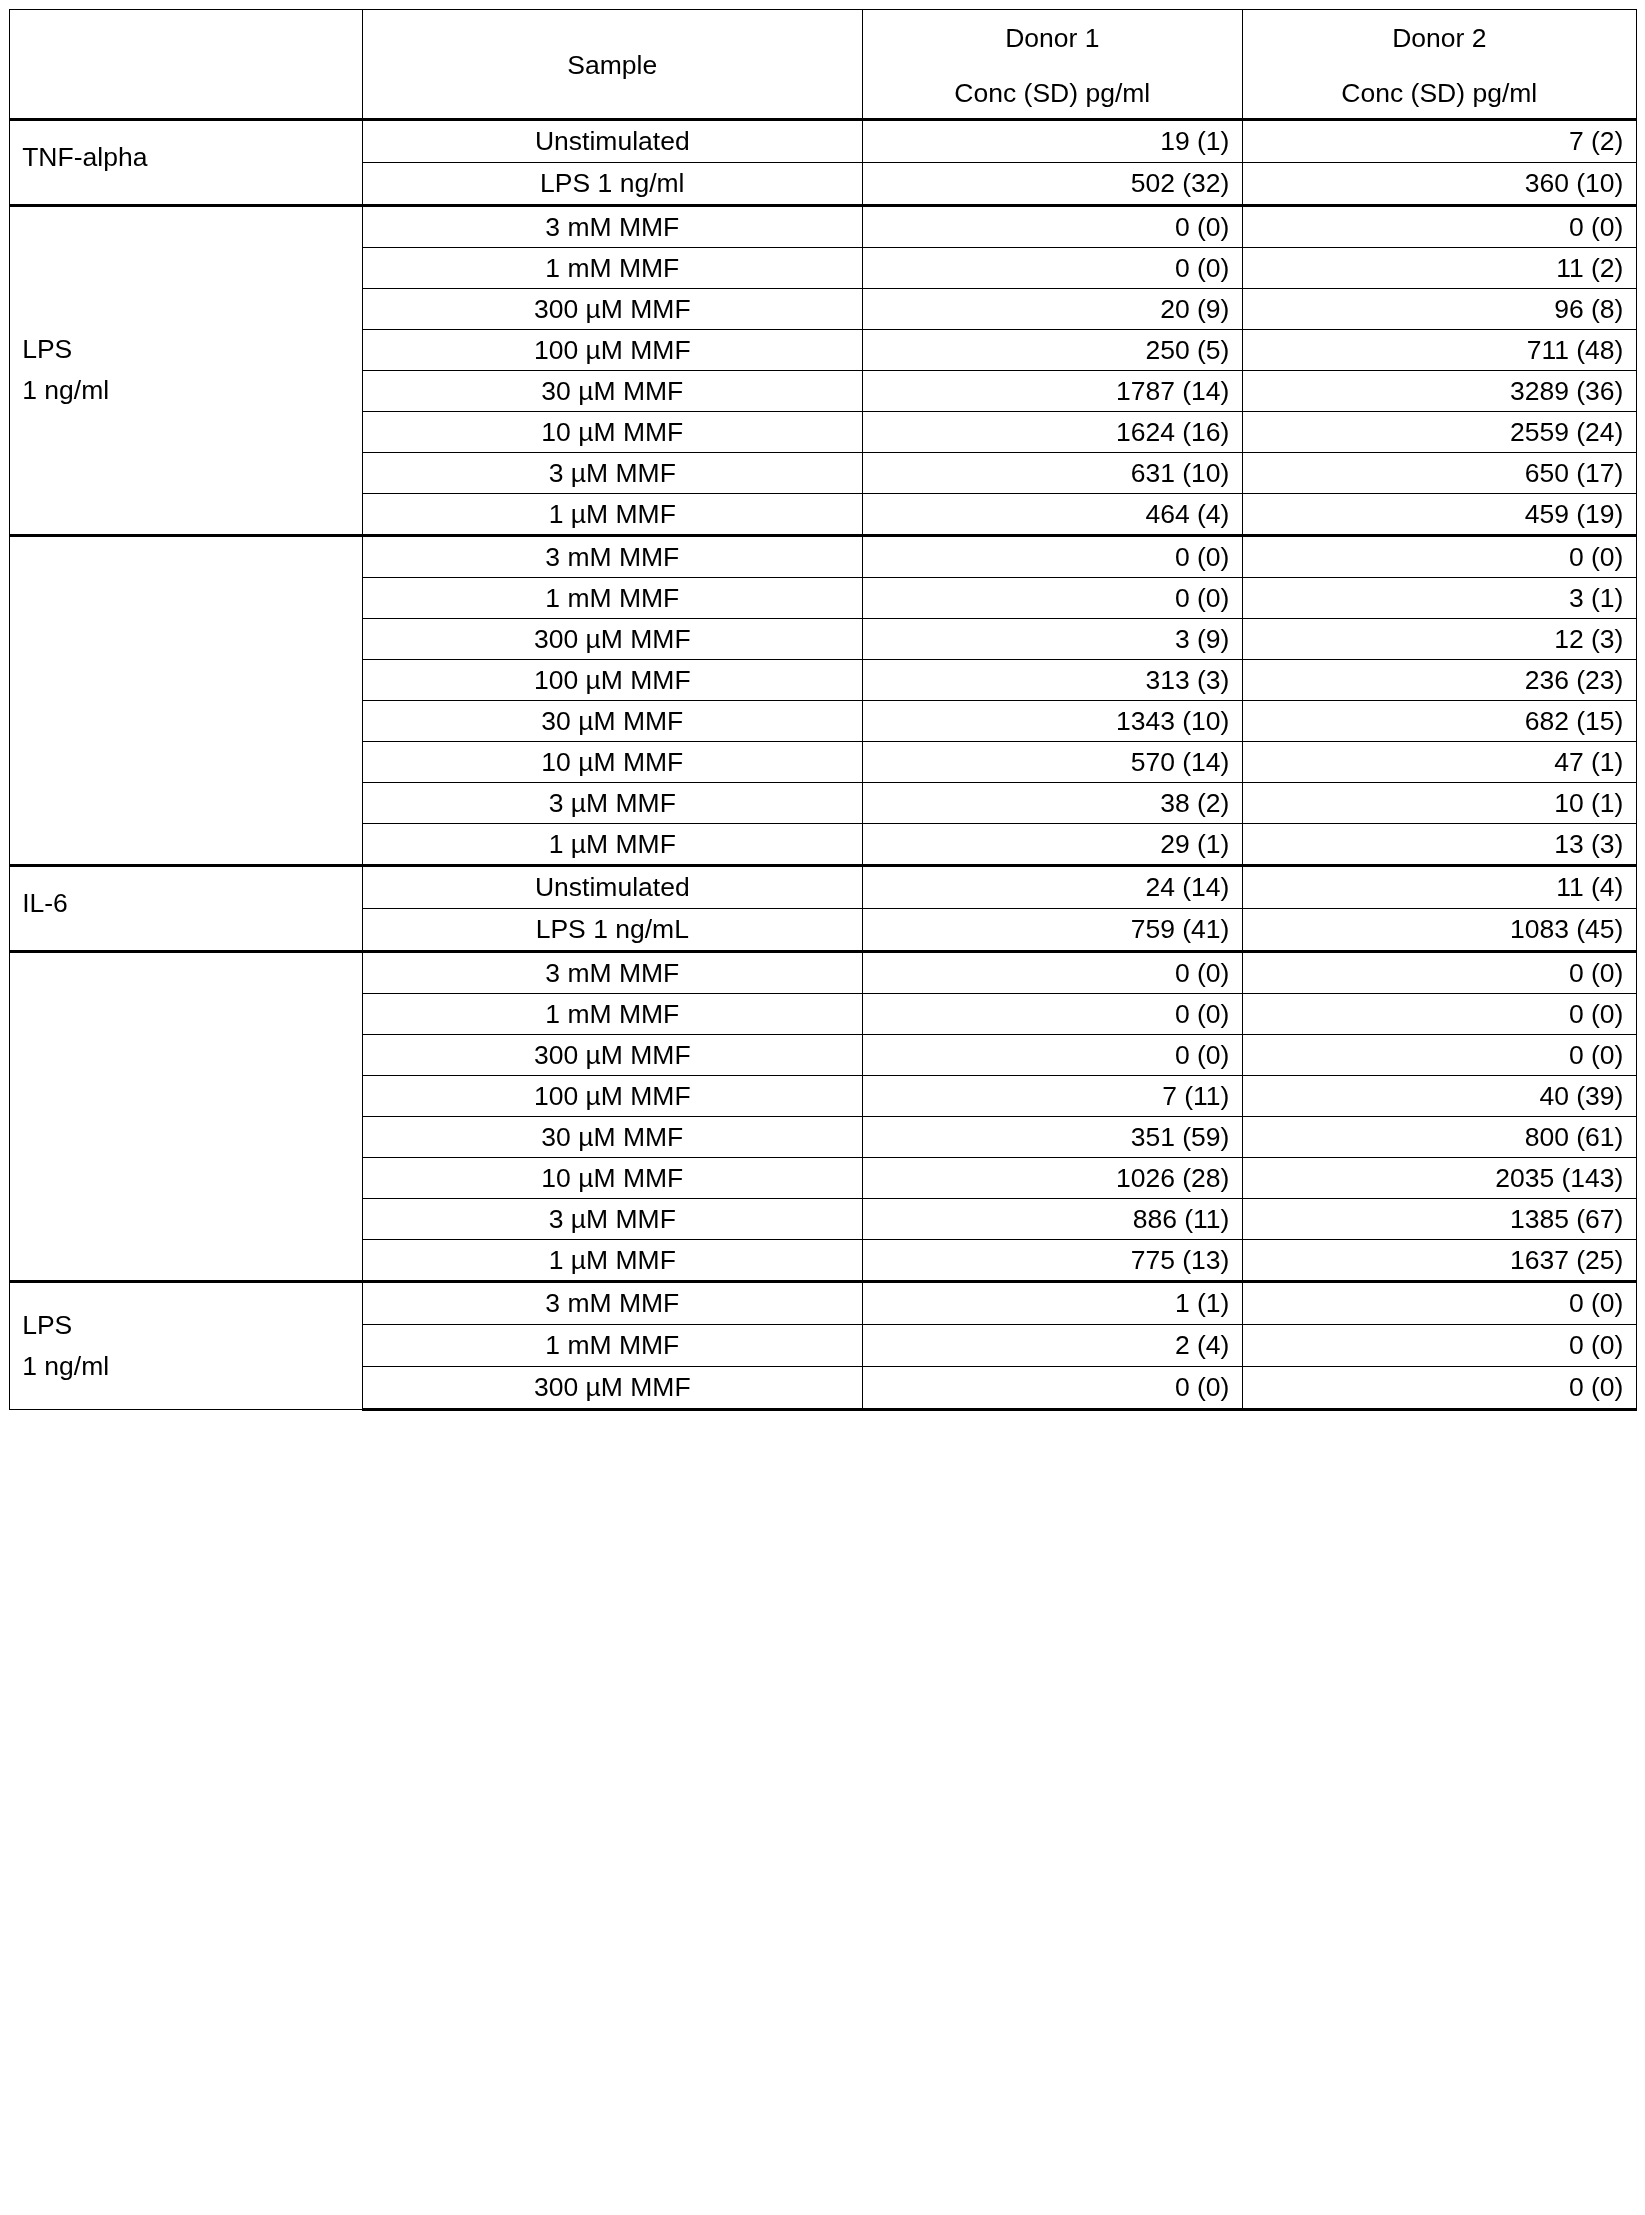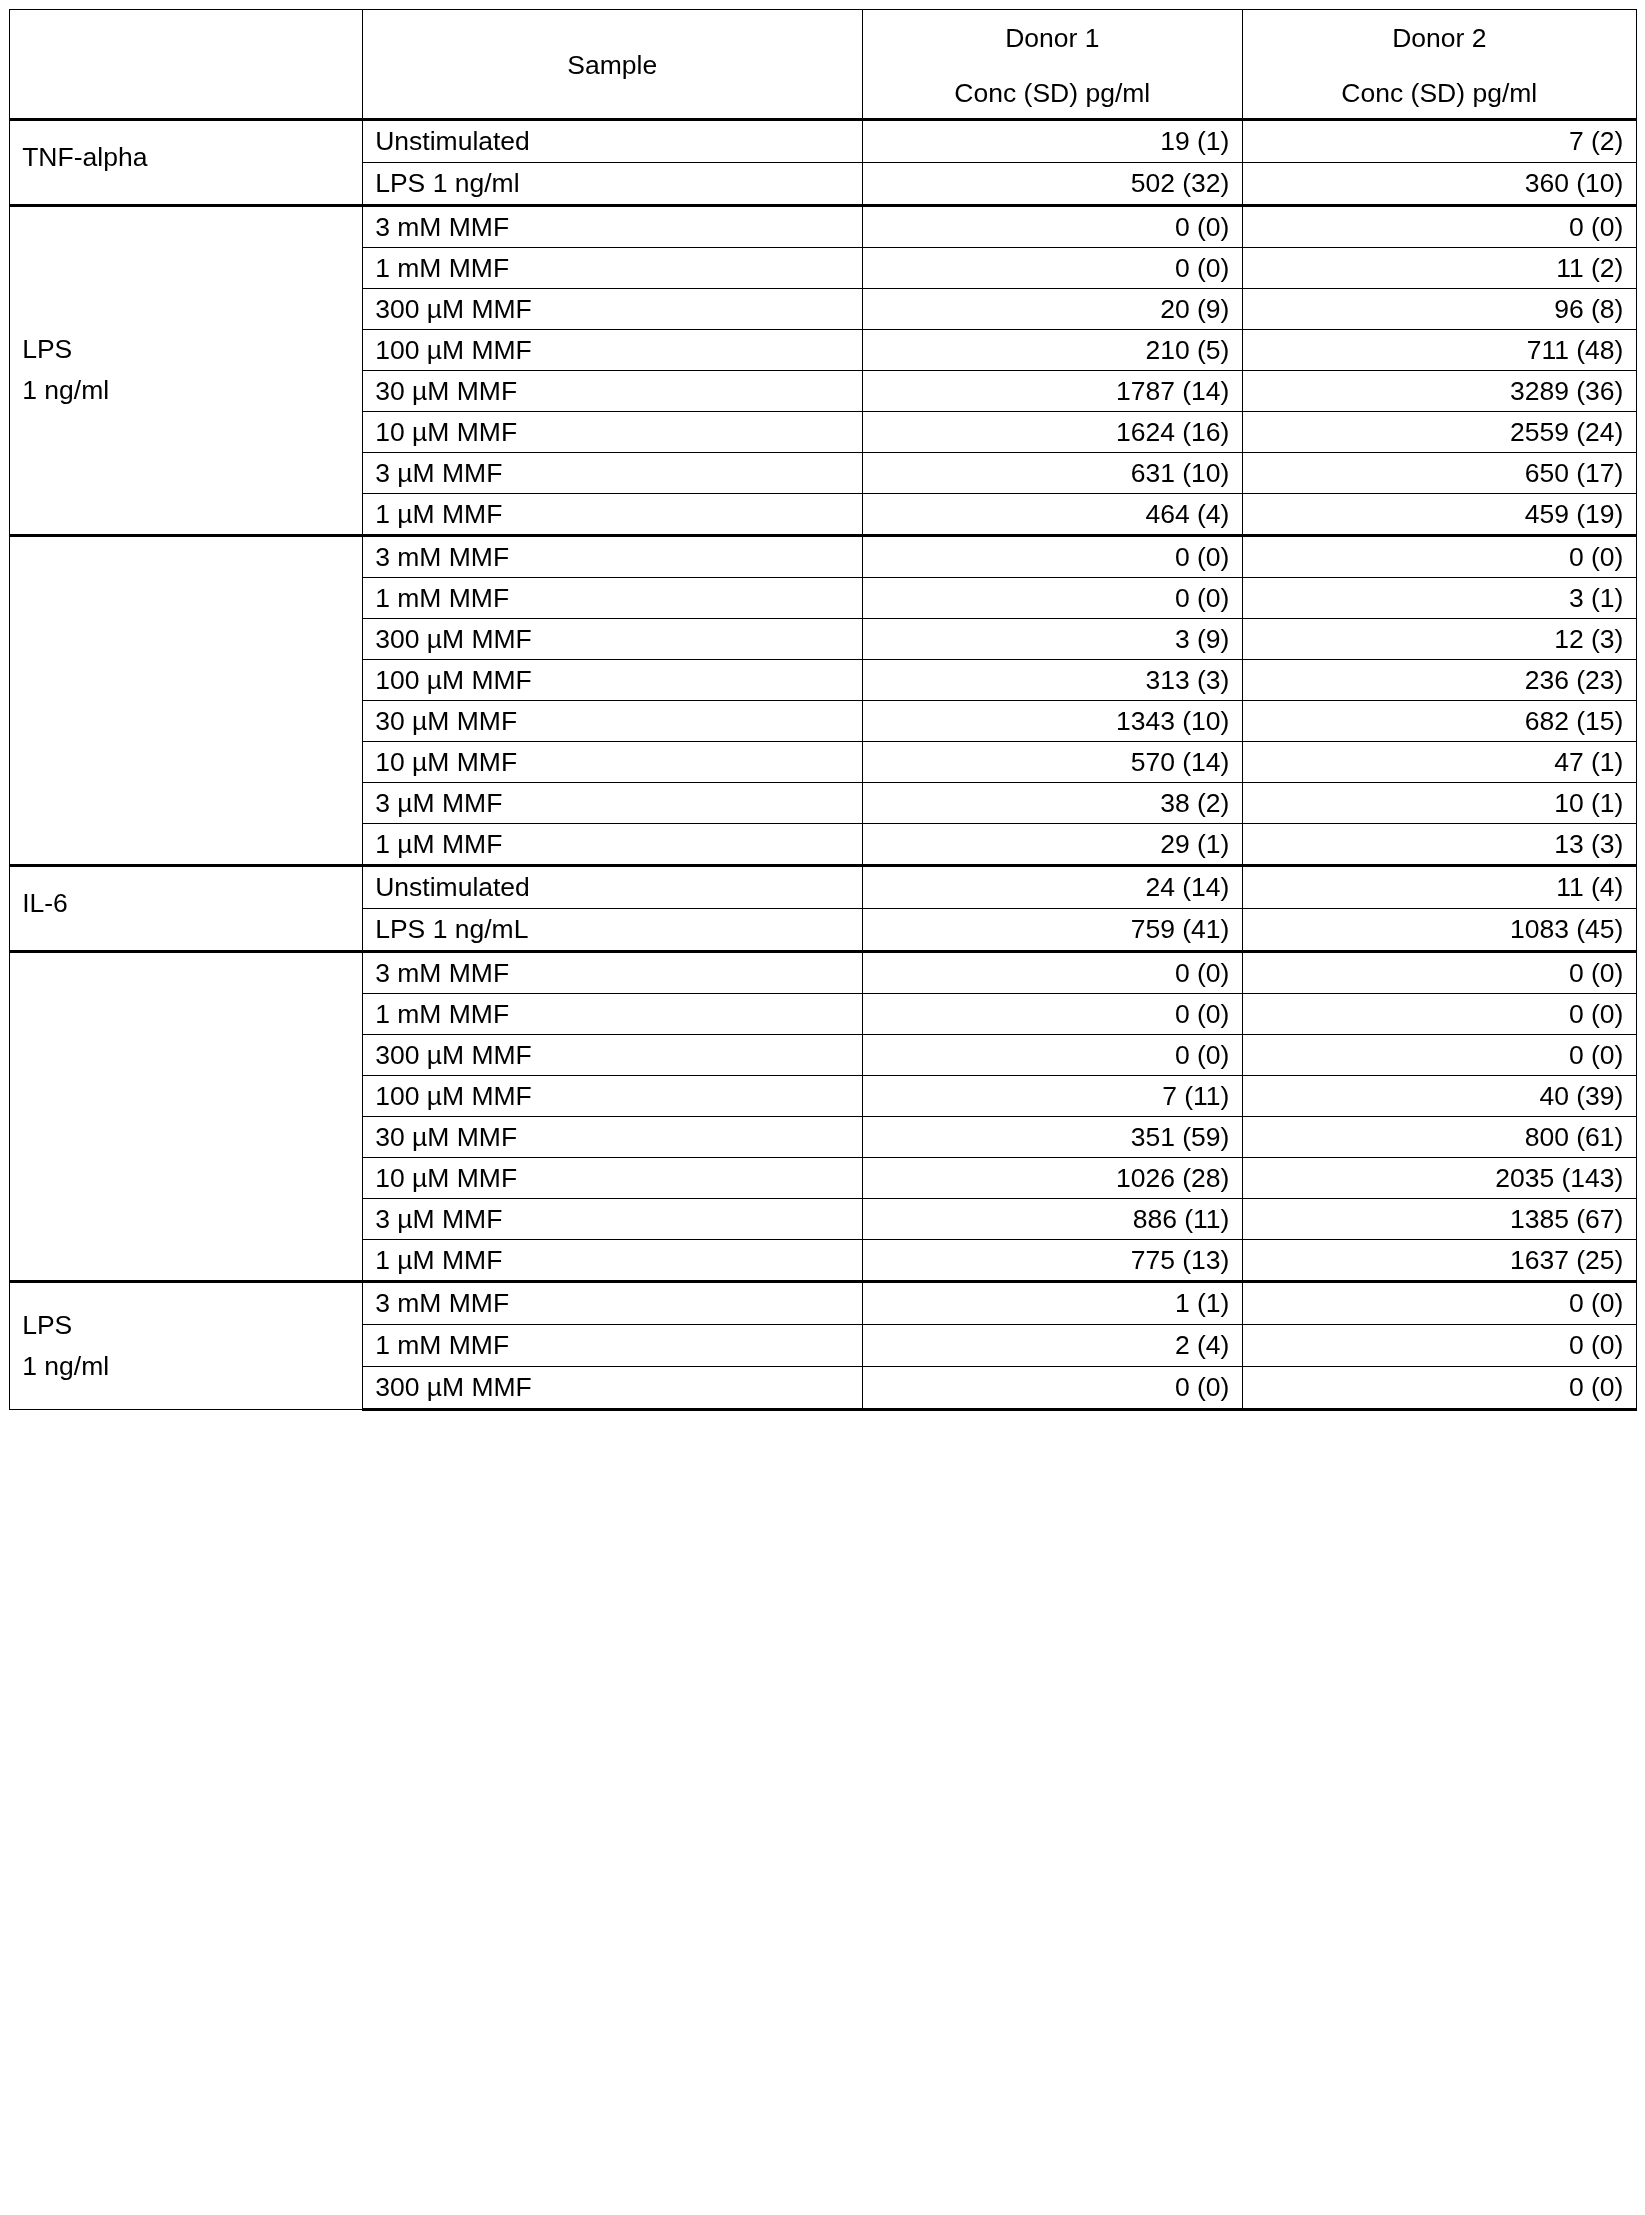--- a/index.html
+++ b/index.html
@@ -66,21 +66,21 @@
   td.rowlabel {
     text-align: left;
     vertical-align: middle;
     white-space: pre-line;
   }
   td.rowlabel.top-align {
     vertical-align: top;
     padding-top: 16px;
   }
   td.sample {
-    text-align: left;
+    text-align: center;
   }
   td.value {
     text-align: right;
   }
 
   tr.block-end > td {
     border-bottom-width: 3.5px;
   }
   tr.block-start > td {
     border-top-width: 3.5px;
@@ -145,21 +145,21 @@
           <td class="value">0 (0)</td>
           <td class="value">11 (2)</td>
         </tr>
         <tr class="r-std">
           <td class="sample">300 µM MMF</td>
           <td class="value">20 (9)</td>
           <td class="value">96 (8)</td>
         </tr>
         <tr class="r-std">
           <td class="sample">100 µM MMF</td>
-          <td class="value">210 (5)</td>
+          <td class="value">250 (5)</td>
           <td class="value">711 (48)</td>
         </tr>
         <tr class="r-std">
           <td class="sample">30 µM MMF</td>
           <td class="value">1787 (14)</td>
           <td class="value">3289 (36)</td>
         </tr>
         <tr class="r-std">
           <td class="sample">10 µM MMF</td>
           <td class="value">1624 (16)</td>

